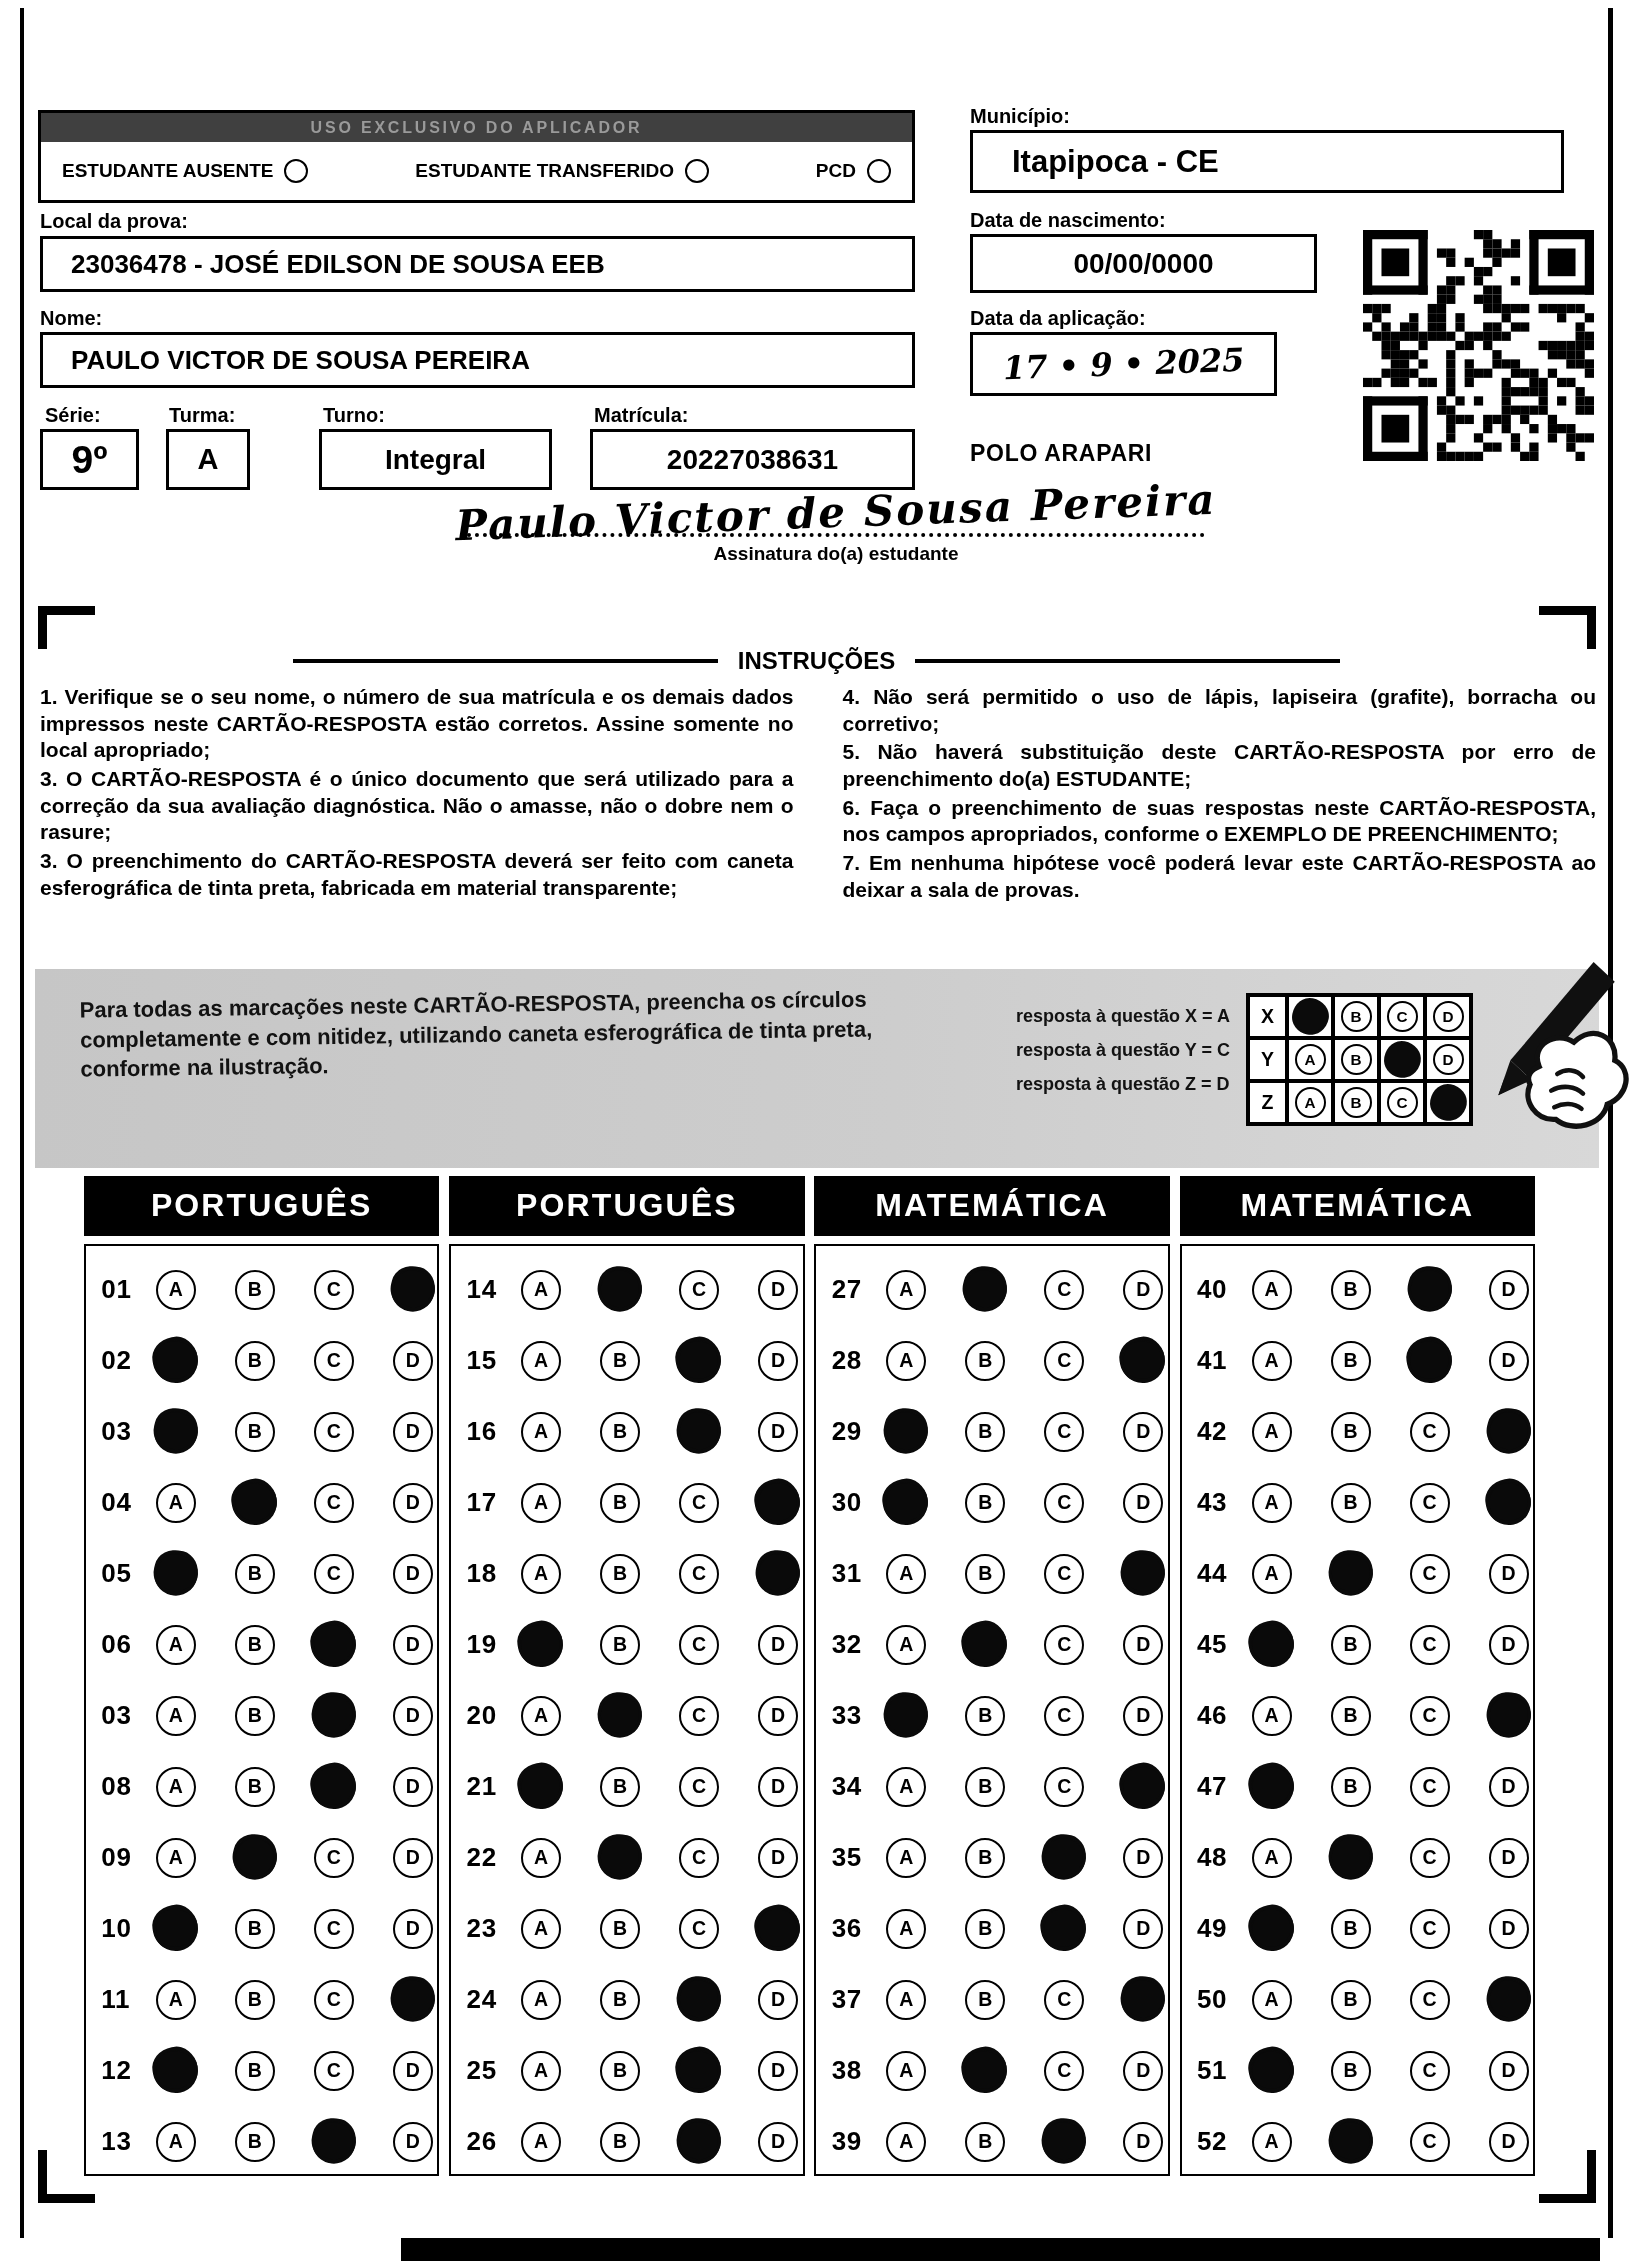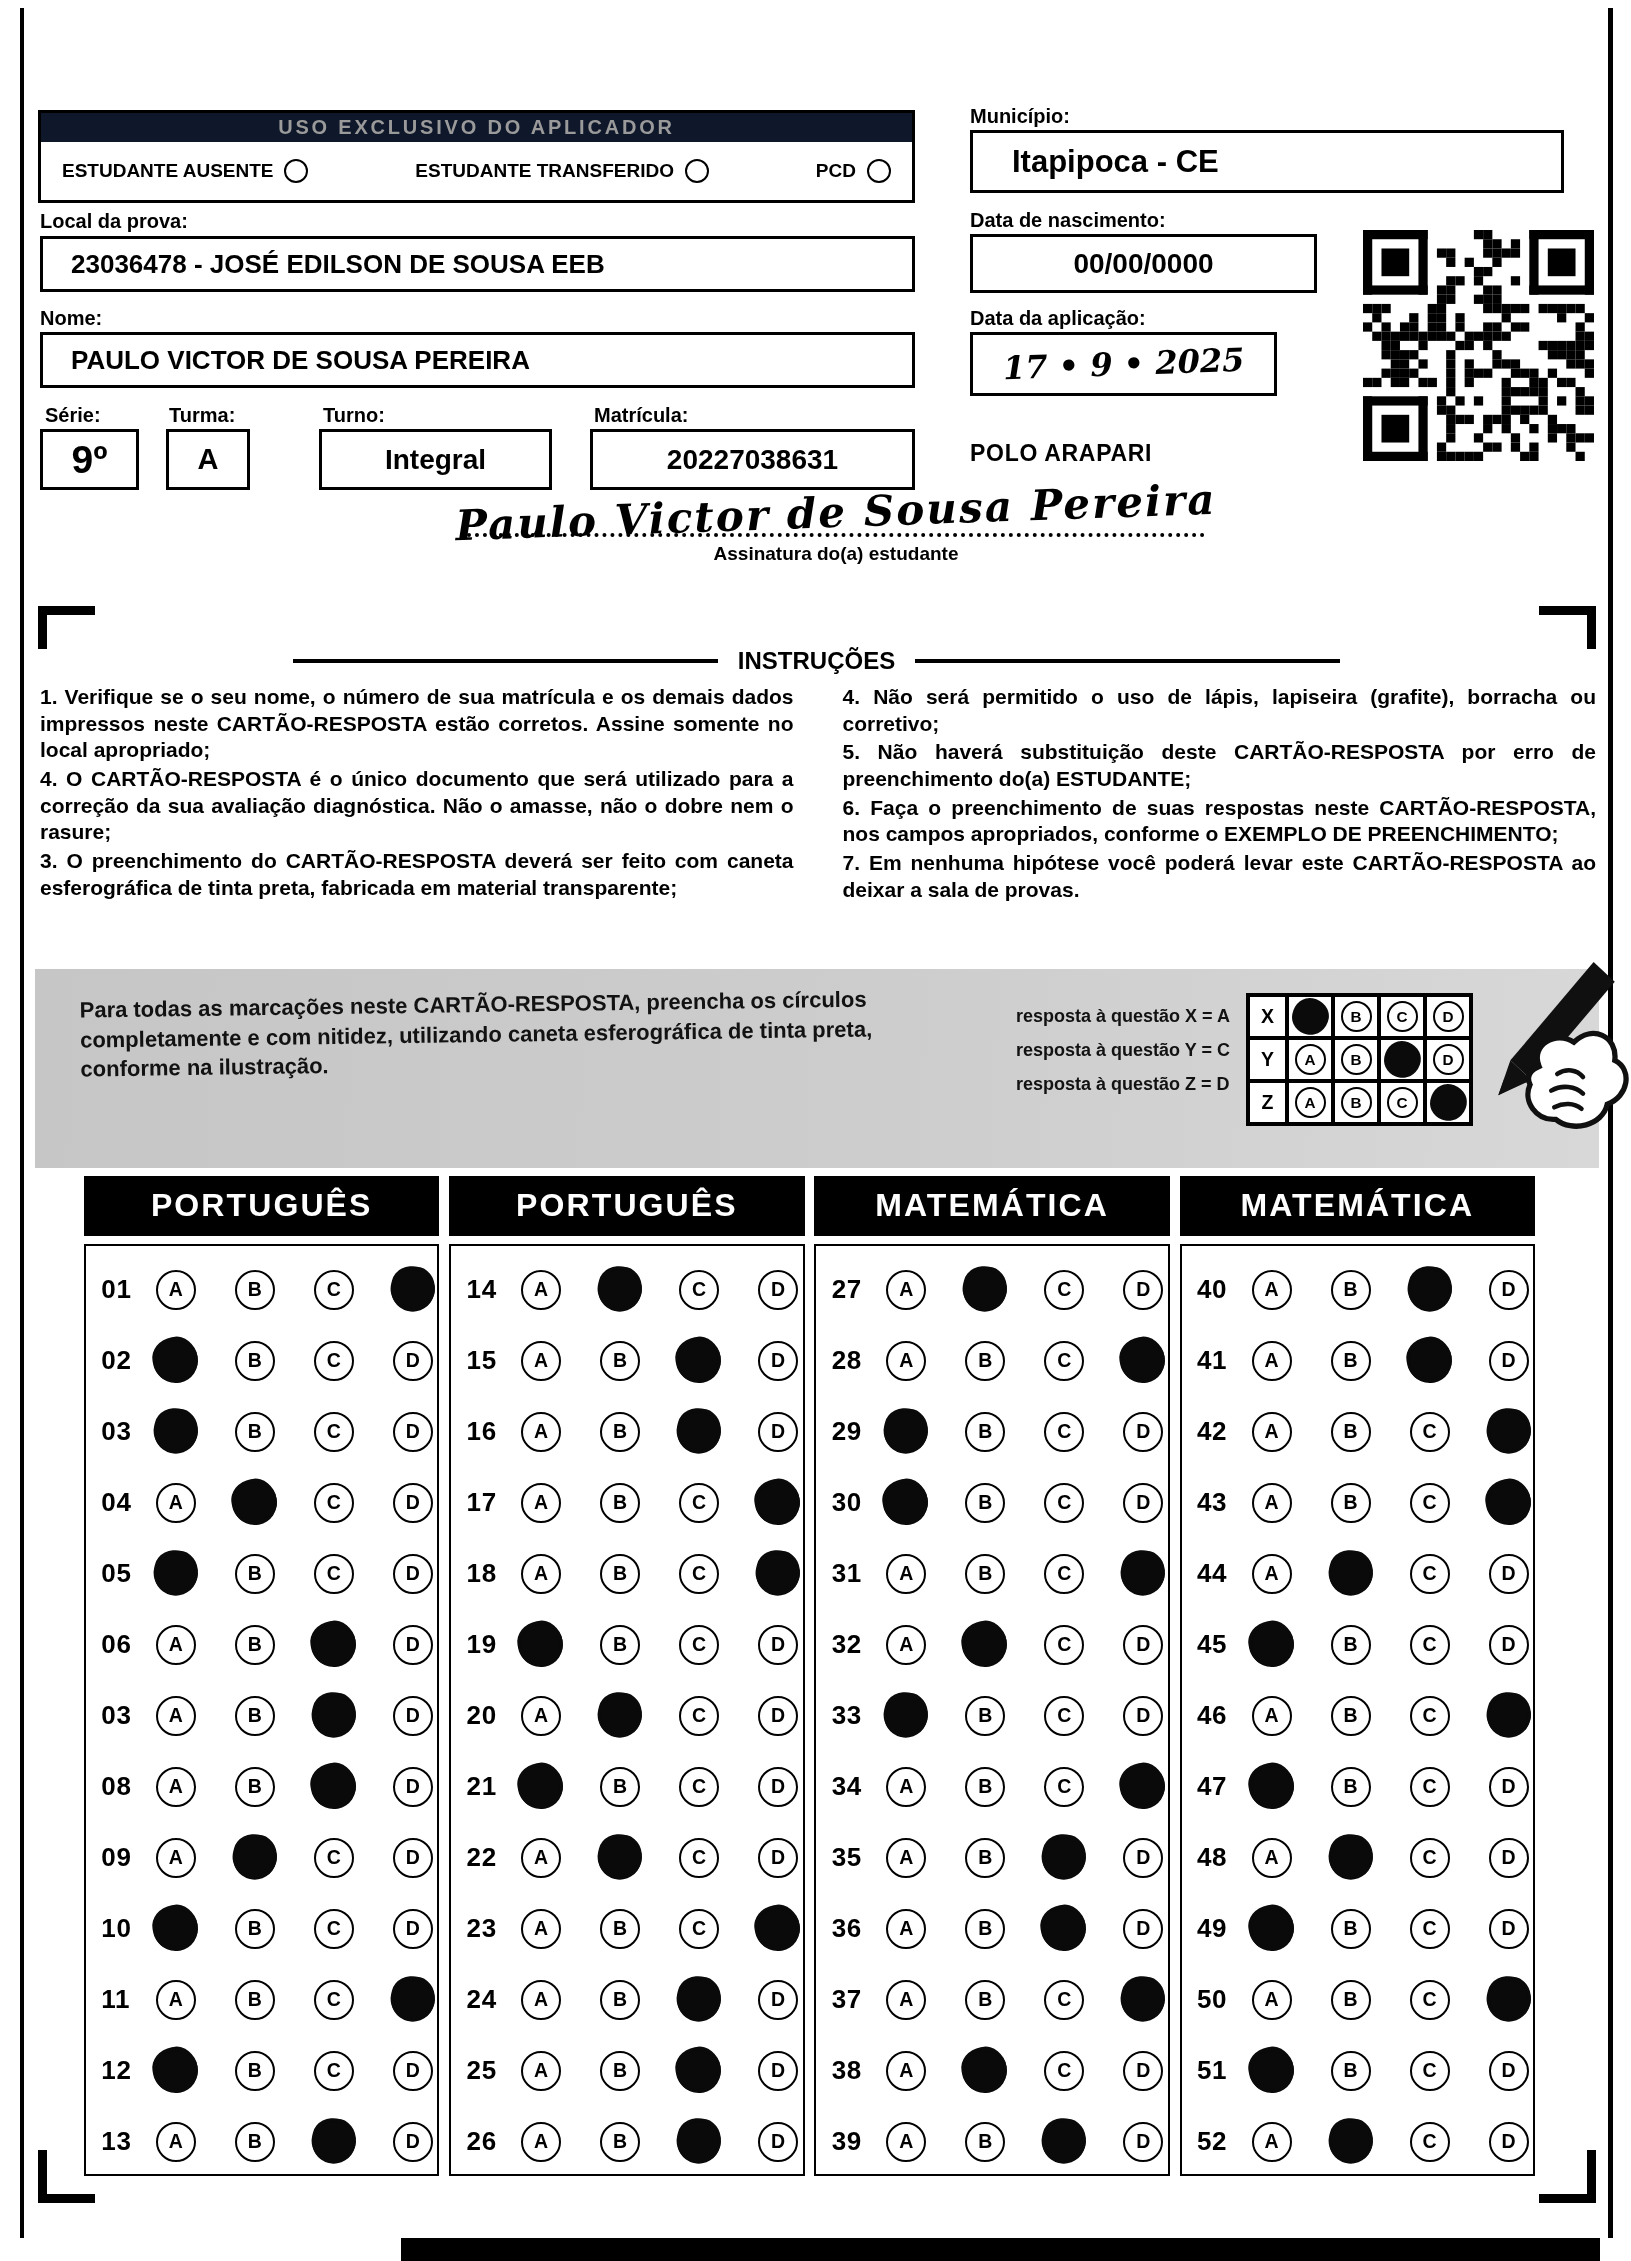--- a/index.html
+++ b/index.html
@@ -13,21 +13,21 @@
   .edge-right { left: 1608px; }
 
   
   .header { position: absolute; left: 19.5px; top: 8.4px; width: 1593px; height: 82px; background: #000; display: flex; align-items: center; }
   .header-card { background: #fff; margin-left: 11px; width: 418px; height: 64px; display: flex; align-items: center; justify-content: center; font-weight: bold; font-size: 36px; }
   .header-assess { background: #fff; margin-left: 11px; width: 557px; height: 64px; display: flex; align-items: center; justify-content: center; font-weight: bold; font-size: 33px; }
   .header-grade { color: #fff; font-weight: bold; font-size: 52px; margin-left: 31px; letter-spacing: 1.4px; }
 
   
   .applicator { position: absolute; left: 38px; top: 110px; width: 877px; height: 93px; border: 3.5px solid #000; background: #fff; }
-  .applicator-bar { height: 29px; background: #0f172a; color: #9a9a9a; display: flex; align-items: center; justify-content: center; font-size: 20px; font-weight: bold; letter-spacing: 2.8px; }
+  .applicator-bar { height: 29px; background: #404040; color: #9a9a9a; display: flex; align-items: center; justify-content: center; font-size: 16px; font-weight: bold; letter-spacing: 2.8px; }
   .applicator-options { height: 57px; display: flex; align-items: center; padding: 0 21px; justify-content: space-between; }
   .app-opt { display: flex; align-items: center; font-weight: bold; font-size: 19px; }
   .opt-circle { width: 24px; height: 24px; border: 2.8px solid #000; border-radius: 50%; margin-left: 11px; }
 
   
   .lbl { position: absolute; font-weight: bold; font-size: 20px; }
   .box { position: absolute; border: 3.5px solid #000; background: #fff; display: flex; align-items: center; font-weight: bold; }
   .l-local { left: 40px; top: 210px; }   .b-local { left: 40px; top: 236px; width: 875px; height: 56px; padding-left: 28px; font-size: 26px; }
   .l-nome  { left: 40px; top: 307px; }   .b-nome  { left: 40px; top: 332px; width: 875px; height: 56px; padding-left: 28px; font-size: 26px; }
   .l-serie { left: 45px; top: 404px; }   .b-serie { left: 40px;  top: 429px; width: 99px; height: 61px; justify-content: center; font-size: 39px; }
@@ -378,21 +378,21 @@
 
   <div class="instr-head">
     <div class="instr-line"></div>
     <div class="instr-title">INSTRUÇÕES</div>
     <div class="instr-line"></div>
   </div>
 
   <div class="instr-cols">
     <div class="instr-col">
       <div class="instr-item">1. Verifique se o seu nome, o número de sua matrícula e os demais dados impressos neste CARTÃO-RESPOSTA estão corretos. Assine somente no local apropriado;</div>
-      <div class="instr-item">4. O CARTÃO-RESPOSTA é o único documento que será utilizado para a correção da sua avaliação diagnóstica. Não o amasse, não o dobre nem o rasure;</div>
+      <div class="instr-item">3. O CARTÃO-RESPOSTA é o único documento que será utilizado para a correção da sua avaliação diagnóstica. Não o amasse, não o dobre nem o rasure;</div>
       <div class="instr-item">3. O preenchimento do CARTÃO-RESPOSTA deverá ser feito com caneta esferográfica de tinta preta, fabricada em material transparente;</div>
     </div>
     <div class="instr-col">
       <div class="instr-item">4. Não será permitido o uso de lápis, lapiseira (grafite), borracha ou corretivo;</div>
       <div class="instr-item">5. Não haverá substituição deste CARTÃO-RESPOSTA por erro de preenchimento do(a) ESTUDANTE;</div>
       <div class="instr-item">6. Faça o preenchimento de suas respostas neste CARTÃO-RESPOSTA, nos campos apropriados, conforme o EXEMPLO DE PREENCHIMENTO;</div>
       <div class="instr-item">7. Em nenhuma hipótese você poderá levar este CARTÃO-RESPOSTA ao deixar a sala de provas.</div>
     </div>
   </div>
 

